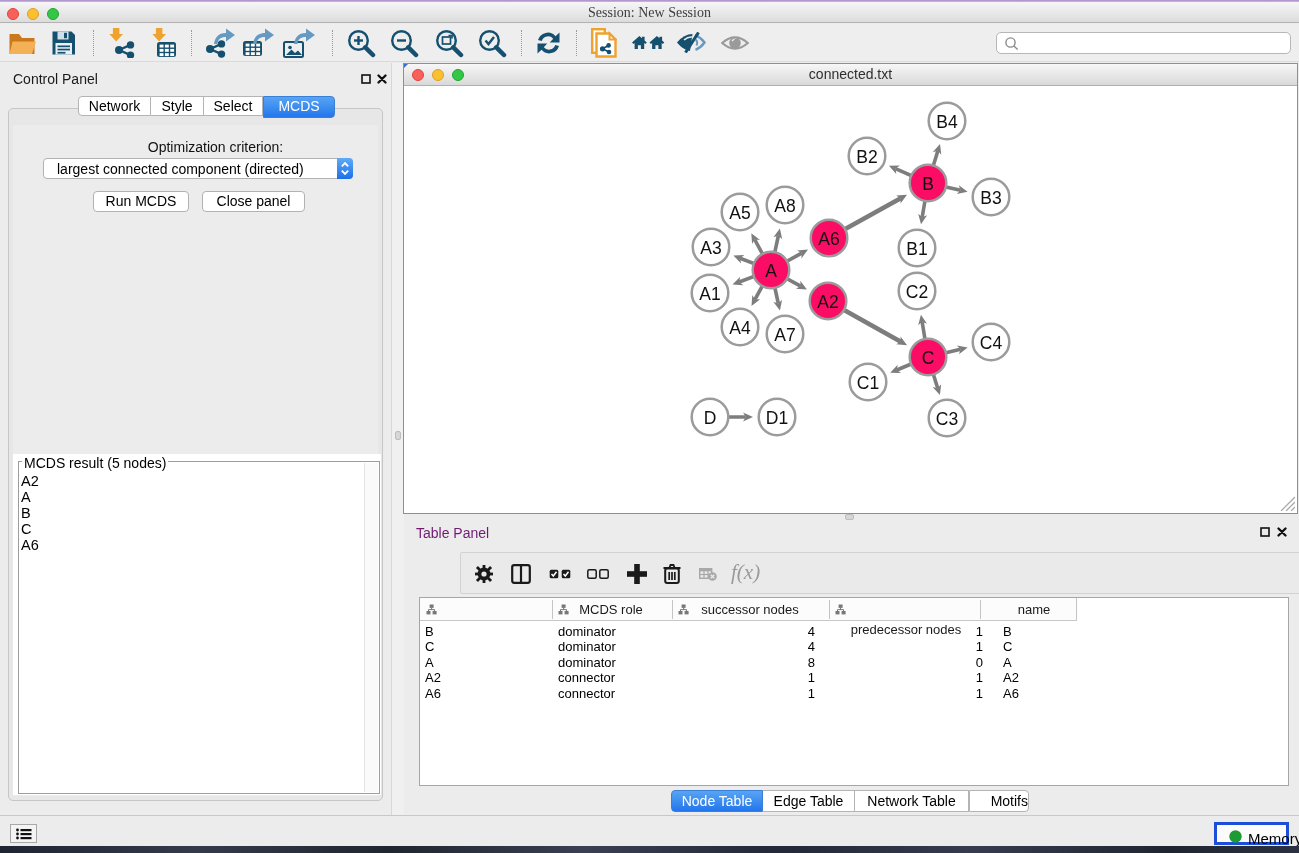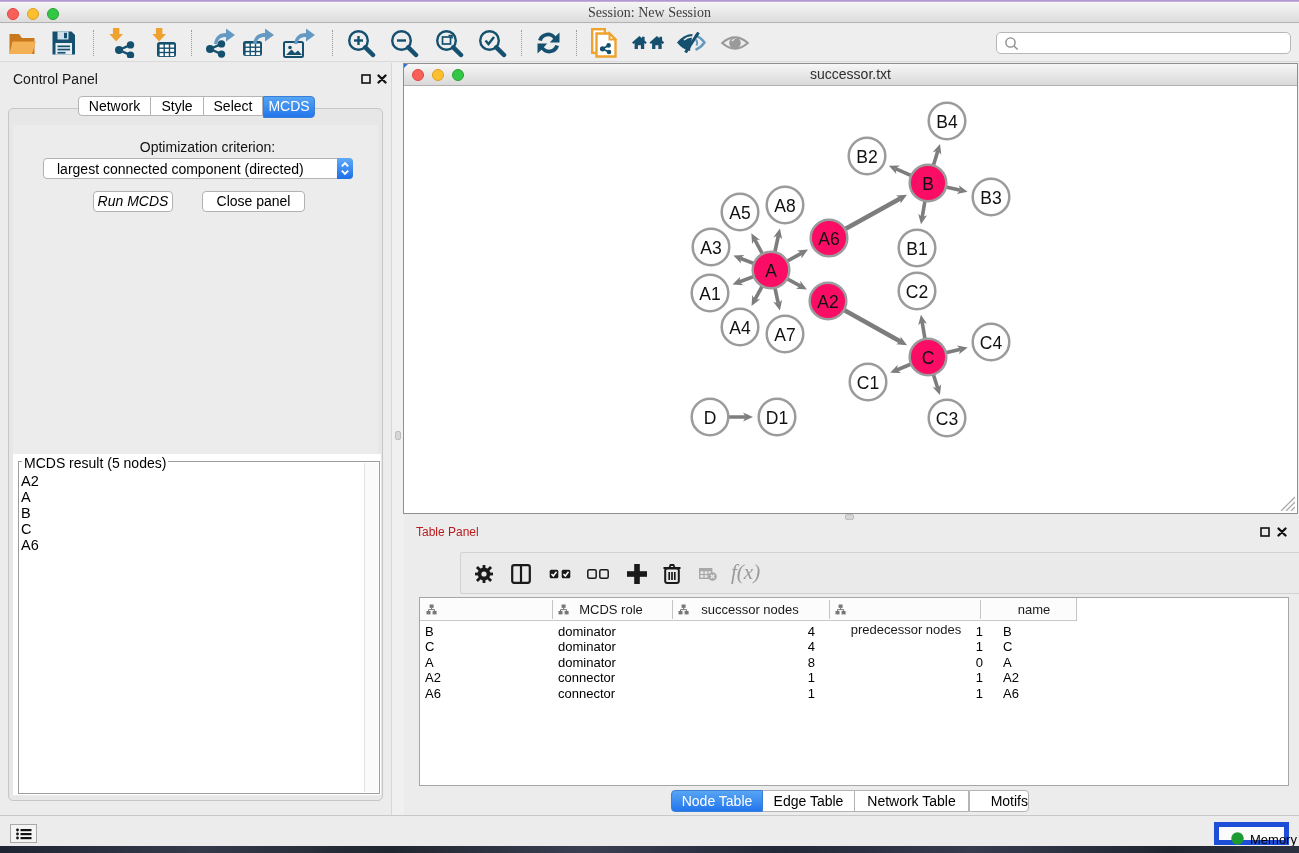--- a/index.html
+++ b/index.html
@@ -19,21 +19,21 @@
 #searchbox { position:absolute; left:996px; top:8px; width:295px; height:22px; background:#fff;
   border:1px solid #b7b7b7; border-radius:5px; }
 
 #cp-title { left:13px; top:71px; font-size:14px; color:#1b1b1b; }
 .seg { position:absolute; top:96px; height:20px; background:#fff; border:1px solid #b4b4b4;
   font-size:14px; color:#000; text-align:center; line-height:18px; }
 .seg.sel { background:linear-gradient(#57a5f4,#2376ec); color:#fff; border-color:#3a7fd5; height:22px; }
 #cp-pane { left:8px; top:108px; width:375px; height:693px; background:#e7e7e7;
   border:1px solid #c6c6c6; border-radius:5px; }
 #cp-inner { left:13px; top:125px; width:365px; height:671px; background:#ececec; }
-#opt-label { left:8px; top:139px; width:399px; text-align:center; font-size:14px; color:#111; }
+#opt-label { left:16px; top:139px; width:399px; text-align:center; font-size:14px; color:#111; }
 #dropdown { left:43px; top:158px; width:310px; height:21px; background:#fff; border:1px solid #b2b2b2; border-radius:4px; }
 #dropdown .txt { position:absolute; left:13px; top:2px; font-size:14px; color:#000; }
 #dropdown .btn { position:absolute; right:-1px; top:-1px; width:16px; height:21px;
   background:linear-gradient(#5fabf7,#1d6fe8); border-radius:0 4px 4px 0; }
 .pbtn { position:absolute; top:191px; height:21px; background:#fff; border:1px solid #b2b2b2;
   border-radius:4px; font-size:14px; color:#000; text-align:center; line-height:19px; }
 #mcds-white { left:13px; top:454px; width:368px; height:341px; background:#fff; }
 #mcds-field { left:18px; top:461px; width:362px; height:333px; border:1px solid #9d9d9d; }
 #mcds-legend { left:22px; top:455px; font-size:14px; color:#000; background:#fff; padding:0 2px; }
 #mcds-scroll { left:364px; top:463px; width:14px; height:329px; background:#fafafa; border-left:1px solid #e3e3e3; }
@@ -42,36 +42,36 @@
 #vsplit { left:391px; top:63px; width:13px; height:752px; background:#f0f0f0; border-left:1px solid #d8d8d8; }
 #vsplit .dot { position:absolute; left:3px; top:368px; width:6px; height:9px; background:#d6d6d6; border:1px solid #bdbdbd; border-radius:2px;}
 
 #netwin { left:403px; top:63px; width:895px; height:451px; background:#fff; border:1px solid #8f8f8f; }
 #nw-titlebar { position:absolute; left:0; top:0; width:893px; height:22px;
   background:linear-gradient(#f7f7f7,#d9d9d9); border-bottom:1px solid #b0b0b0; }
 #nw-titlebar .title { width:100%; text-align:center; font-size:14px; color:#2e2e2e; line-height:21px; }
 
 #hsplit-dot { left:845px; top:514px; width:9px; height:6px; background:#d6d6d6; border:1px solid #bdbdbd; border-radius:2px; }
 
-#tp-title { left:416px; top:525px; font-size:12px; color:#b91c1c; }
+#tp-title { left:416px; top:525px; font-size:14px; color:#701a75; }
 #tp-toolbar { left:412px; top:552px; width:880px; height:42px; background:#eaeaea;
   border:1px solid #d2d2d2; border-radius:2px;margin-left:48px; }
 #tp-table { left:419px; top:597px; width:870px; height:189px; background:#fff; border:1px solid #a6a6a6; }
 #tp-thead { position:absolute; left:0; top:0; width:657px; height:23px; background:#fcfcfc; border-bottom:1px solid #c8c8c8; border-right:1px solid #c4c4c4; }
 .th-sep { position:absolute; top:2px; height:19px; width:0; border-left:1px solid #c4c4c4; }
 .th-label { position:absolute; top:4px; font-size:13px; color:#1a1a1a; }
 .td { position:absolute; font-size:13px; color:#000; }
 .btab { position:absolute; top:790px; height:22px; background:#fff; border:1px solid #b4b4b4;
   font-size:14px; color:#000; text-align:center; line-height:20px; }
 .btab.sel { background:linear-gradient(#57a5f4,#2376ec); color:#fff; border-color:#3a7fd5; }
 
 #statusbar { left:0; top:815px; width:1299px; height:31px; background:#ececec; border-top:1px solid #c8c8c8; }
 #wallpaper { left:0; top:846px; width:1299px; height:7px; background:linear-gradient(90deg,#1e2431,#343a4a 15%,#20262f 30%,#3a3f52 45%,#232838 60%,#363c4e 75%,#1f2530 90%,#2b3140); }
 #listbtn { left:10px; top:824px; width:27px; height:19px; background:#f4f4f4; border:1px solid #a8a8a8; }
-#membtn { left:1214px; top:822px; width:75px; height:23px; background:#fbfbfb; border:5px solid #1d4ed8; font-size:13px; color:#000; }
+#membtn { left:1214px; top:822px; width:75px; height:23px; background:#fbfbfb; border:3px solid #1d4ed8; font-size:15px; color:#000; }
 </style>
 </head>
 <body>
 <div id="deskline" class="abs"></div>
 <div id="titlebar" class="abs">
   <div class="title">Session: New Session</div>
   <div class="light" style="left:7px; background:#f9605a; border:1px solid #e0443e;"></div>
   <div class="light" style="left:27px; background:#fbbf30; border:1px solid #deA023;"></div>
   <div class="light" style="left:47px; background:#33c748; border:1px solid #26a32e;"></div>
 </div>
@@ -231,48 +231,48 @@
     <rect x="1" y="1" width="8" height="8" fill="none" stroke="#111" stroke-width="1.6"></rect>
   </svg>
 <svg class="abs" style="left:377px;top:74px" width="10" height="10" viewBox="0 0 10 10">
     <path d="M1.5 1.5 L8.5 8.5 M8.5 1.5 L1.5 8.5" stroke="#111" stroke-width="2.3" stroke-linecap="round"></path>
   </svg>
 <div id="cp-pane" class="abs"></div>
 <div id="cp-inner" class="abs"></div>
 <div class="seg" style="left:78px; width:73px; border-radius:4px 0 0 4px;">Network</div>
 <div class="seg" style="left:151px; width:53px; border-left:none;">Style</div>
 <div class="seg" style="left:204px; width:59px; border-left:none;">Select</div>
-<div class="seg sel" style="left:263px; width:52px; border-radius:0 4px 4px 0;">MCDS</div>
+<div class="seg sel" style="left:263px; width:72px; border-radius:0 4px 4px 0;">MCDS</div>
 <div id="opt-label" class="abs">Optimization criterion:</div>
 <div id="dropdown" class="abs">
   <div class="txt">largest connected component (directed)</div>
   <div class="btn"><svg width="16" height="21" viewBox="0 0 16 21">
         <path d="M4.8 8.3 L8 5 L11.2 8.3" fill="none" stroke="#fff" stroke-width="1.8"></path>
         <path d="M4.8 12.7 L8 16 L11.2 12.7" fill="none" stroke="#fff" stroke-width="1.8"></path>
       </svg></div>
 </div>
-<div class="pbtn abs" style="left:93px; width:80px;font-style:italic;">Run MCDS</div>
+<div class="pbtn abs" style="left:93px; width:96px;">Run MCDS</div>
 <div class="pbtn abs" style="left:202px; width:103px;">Close panel</div>
 <div id="mcds-white" class="abs"></div>
 <div id="mcds-field" class="abs"></div>
 <div id="mcds-legend" class="abs">MCDS result (5 nodes)</div>
 <div id="mcds-scroll" class="abs"></div>
 <div class="mcds-item" style="top:473px;">A2</div>
 <div class="mcds-item" style="top:489px;">A</div>
 <div class="mcds-item" style="top:505px;">B</div>
 <div class="mcds-item" style="top:521px;">C</div>
 <div class="mcds-item" style="top:537px;">A6</div>
 
 <div id="vsplit" class="abs">
     <div class="dot"></div>
   </div>
 
 <div id="netwin" class="abs">
   <div id="nw-titlebar">
-    <div class="title">successor.txt</div>
+    <div class="title">connected.txt</div>
     <div class="light" style="left:8px; top:5px; background:#f9605a; border:1px solid #e0443e;"></div>
     <div class="light" style="left:28px; top:5px; background:#fbbf30; border:1px solid #deA023;"></div>
     <div class="light" style="left:48px; top:5px; background:#33c748; border:1px solid #26a32e;"></div>
   </div>
   <svg style="position:absolute;left:0px;top:0px" width="4" height="4">
       <path d="M0 0 L4 0 L0 4 Z" fill="#3b6fd4"></path>
     </svg>
   <svg style="position:absolute;right:2px;bottom:2px" width="18" height="18" viewBox="0 0 18 18">
     <line x1="4" y1="18" x2="18" y2="4" stroke="#aaa" stroke-width="1.3"></line>
     <line x1="9" y1="18" x2="18" y2="9" stroke="#aaa" stroke-width="1.3"></line>

